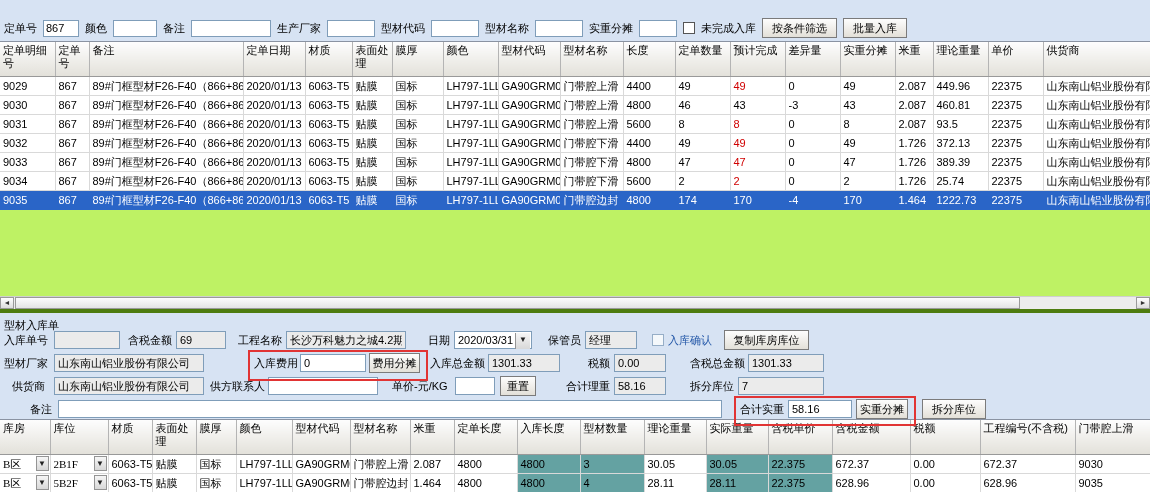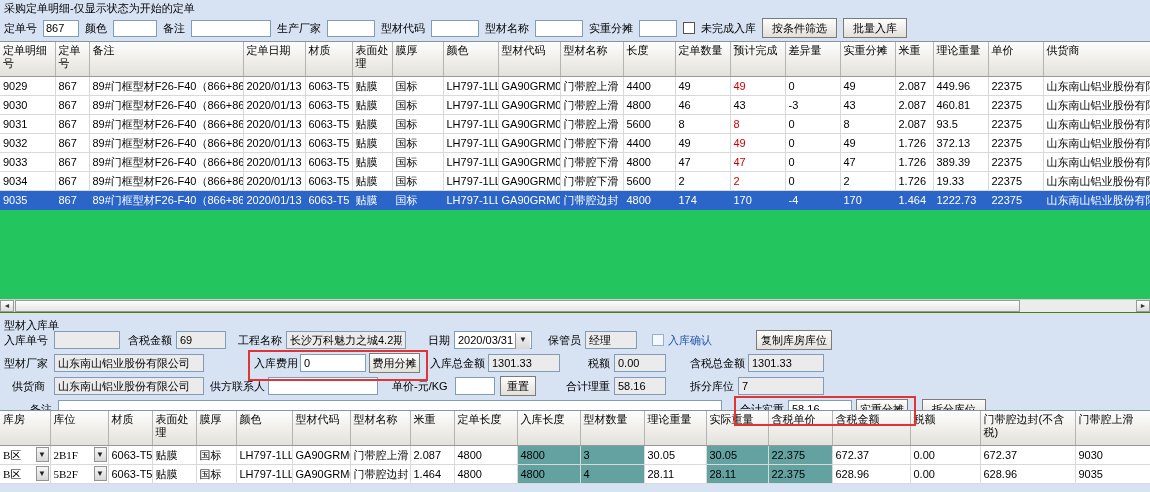--- a/index.html
+++ b/index.html
@@ -8,23 +8,23 @@
   .ttl{position:absolute;left:4px;white-space:nowrap;}
   
   .fbar{position:absolute;left:4px;top:18px;height:20px;display:flex;align-items:center;gap:6px;white-space:nowrap;}
   .lbl{white-space:nowrap;}
   .inp{height:17px;border:1px solid #7f9db9;background:#fff;box-sizing:border-box;
     font-family:"Liberation Sans","DejaVu Sans",sans-serif;font-size:11px;padding:0 2px;}
   .btn{height:20px;border:1px solid #7b7b7b;background:linear-gradient(#fdfdfd,#e3e0d8);
     font-family:"Liberation Sans","DejaVu Sans",sans-serif;font-size:11px;padding:0 9px;white-space:nowrap;}
   .cbx{display:inline-block;width:12px;height:12px;background:#fff;border:1px solid #555;box-sizing:border-box;}
   
-  .twrap{position:absolute;left:0;top:41px;width:1150px;height:272px;background:#22c55e;
-    border-top:1px solid #8a93a2;border-bottom:1px solid #4d7c0f;box-sizing:border-box;}
-  .bwrap{position:absolute;left:0;top:410px;width:1150px;height:73px;background:#fff;border-top:1px solid #8a93a2;box-sizing:border-box;}
+  .twrap{position:absolute;left:0;top:41px;width:1150px;height:272px;background:#bef264;
+    border-top:1px solid #8a93a2;border-bottom:4px solid #4d7c0f;box-sizing:border-box;}
+  .bwrap{position:absolute;left:0;top:419px;width:1150px;height:73px;background:#fff;border-top:1px solid #8a93a2;box-sizing:border-box;}
   table.tbl{border-collapse:collapse;table-layout:fixed;width:1150px;background:#fff;
     font-family:"Liberation Sans","DejaVu Sans",sans-serif;font-size:11px;}
   table.tbl th{font-weight:normal;text-align:left;vertical-align:top;height:32px;line-height:13px;
     padding:2px 2px 0 3px;background:linear-gradient(#fdfdfd,#e3e1da);
     border-right:1px solid #b4b4b4;border-bottom:1px solid #999;word-break:break-all;overflow:hidden;}
   table.tbl td{height:18px;padding:0 3px;border-right:1px solid #d9d9d9;border-bottom:1px solid #d9d9d9;
     white-space:nowrap;overflow:hidden;}
   table.tbl tr.sel td{background:#2a65c7;color:#fff;border-right-color:#2a65c7;border-bottom-color:#2a65c7;}
   table.tbl td.red{color:#d00000;}
   table.tbl td.hi{background:#64a2a2;}
@@ -54,21 +54,20 @@
   .dbox{position:absolute;height:18px;box-sizing:border-box;border:1px solid #7f9db9;background:#fff;}
   .dbox input{position:absolute;left:0;top:0;width:100%;height:16px;border:0;background:transparent;
     font-family:"Liberation Sans","DejaVu Sans",sans-serif;font-size:11px;padding:0 3px;box-sizing:border-box;}
   .rbox{position:absolute;border:2px solid #e13434;pointer-events:none;z-index:5;}
 </style>
 </head>
 <body>
 
 <div class="screen">
 
-  <div class="ttl" style="top:1px">采购定单明细-仅显示状态为开始的定单</div>
 
   <div class="fbar">
     <span class="lbl">定单号</span>
     <input class="inp" style="width: 36px;" value="867">
     <span class="lbl">颜色</span>
     <input class="inp" style="width: 44px;" value="">
     <span class="lbl">备注</span>
     <input class="inp" style="width: 80px;" value="">
     <span class="lbl">生产厂家</span>
     <input class="inp" style="width: 48px;" value="">
@@ -246,21 +245,21 @@
             <td>国标</td>
             <td>LH797-1LL0</td>
             <td>GA90GRM04</td>
             <td>门带腔下滑</td>
             <td>5600</td>
             <td>2</td>
             <td class="red">2</td>
             <td>0</td>
             <td>2</td>
             <td>1.726</td>
-            <td>19.33</td>
+            <td>25.74</td>
             <td>22375</td>
             <td>山东南山铝业股份有限公司</td>
           </tr>
           <tr class="sel">
             <td>9035</td>
             <td>867</td>
             <td>89#门框型材F26-F40（866+867）</td>
             <td>2020/01/13</td>
             <td>6063-T5</td>
             <td>贴膜</td>
@@ -297,21 +296,21 @@
   <input class="ai ro" style="left: 286px; top: 331px; width: 120px;" value="长沙万科魅力之城4.2期">
   <span class="al" style="left:428px;top:331px">日期</span>
   <span class="dbox" style="left:454px;top:331px;width:78px">
     <input value="2020/03/31" style="">
     <span class="ddbtn">▼</span>
   </span>
   <span class="al" style="left:548px;top:331px">保管员</span>
   <input class="ai ro" style="left: 585px; top: 331px; width: 52px;" value="经理">
   <span class="acb" style="left:652px;top:334px"></span>
   <span class="al blue" style="left:668px;top:331px">入库确认</span>
-  <button class="ab" style="left:756px;top:330px;width:76px">复制库房库位</button>
+  <button class="ab" style="left:724px;top:330px;width:85px">复制库房库位</button>
 
   <span class="al" style="left:4px;top:354px">型材厂家</span>
   <input class="ai ro" style="left: 54px; top: 354px; width: 150px;" value="山东南山铝业股份有限公司">
   <span class="al" style="left:254px;top:354px">入库费用</span>
   <input class="ai" style="left: 300px; top: 354px; width: 66px;" value="0">
   <button class="ab" style="left:369px;top:353px;width:51px">费用分摊</button>
   <span class="al" style="left:430px;top:354px">入库总金额</span>
   <input class="ai ro" style="left: 488px; top: 354px; width: 72px;" value="1301.33">
   <span class="al" style="left:588px;top:354px">税额</span>
   <input class="ai ro" style="left: 614px; top: 354px; width: 52px;" value="0.00">
@@ -375,21 +374,21 @@
             <th>型材名称</th>
             <th>米重</th>
             <th>定单长度</th>
             <th>入库长度</th>
             <th>型材数量</th>
             <th>理论重量</th>
             <th>实际重量</th>
             <th>含税单价</th>
             <th>含税金额</th>
             <th>税额</th>
-            <th>门带腔边封(不含税)</th>
+            <th>工程编号(不含税)</th>
             <th>门带腔上滑</th>
           </tr>
         </thead>
         <tbody>
           <tr>
             <td class="combo"><span>B区</span><span class="carrow">▼</span></td>
             <td class="combo"><span>2B1F</span><span class="carrow">▼</span></td>
             <td>6063-T5</td>
             <td>贴膜</td>
             <td>国标</td>

